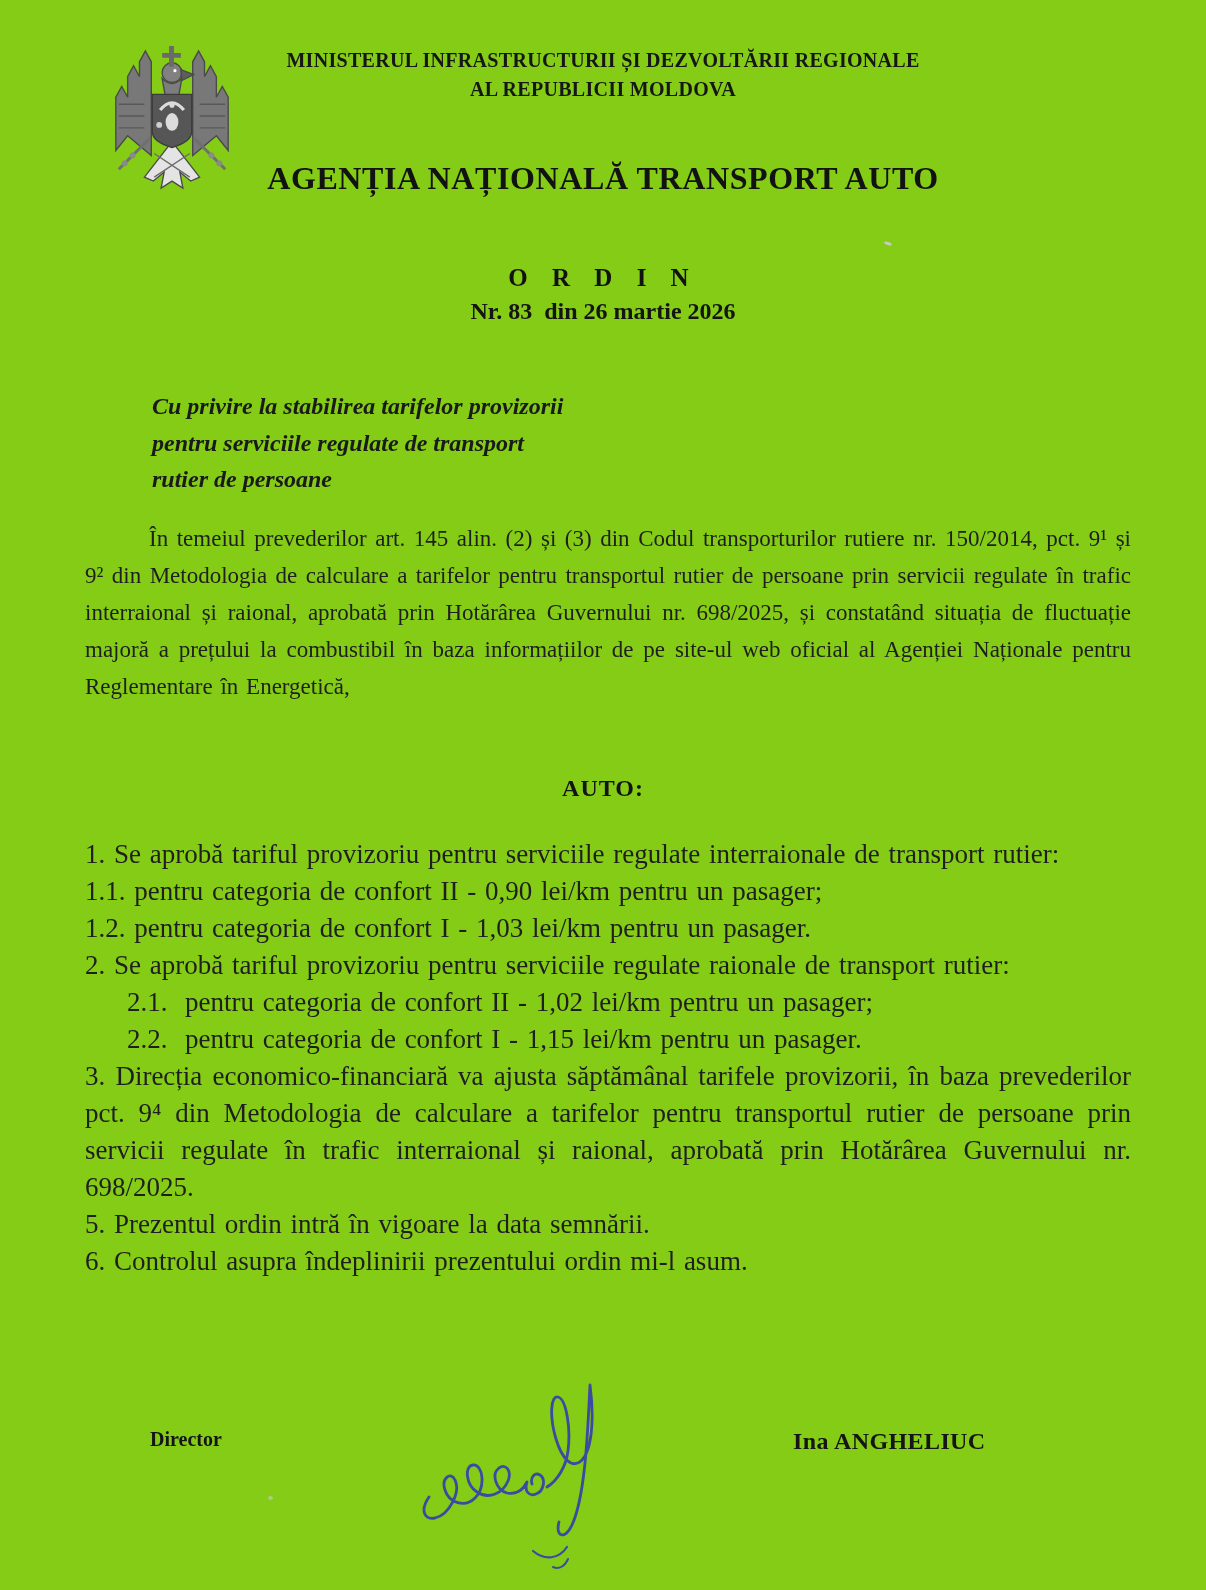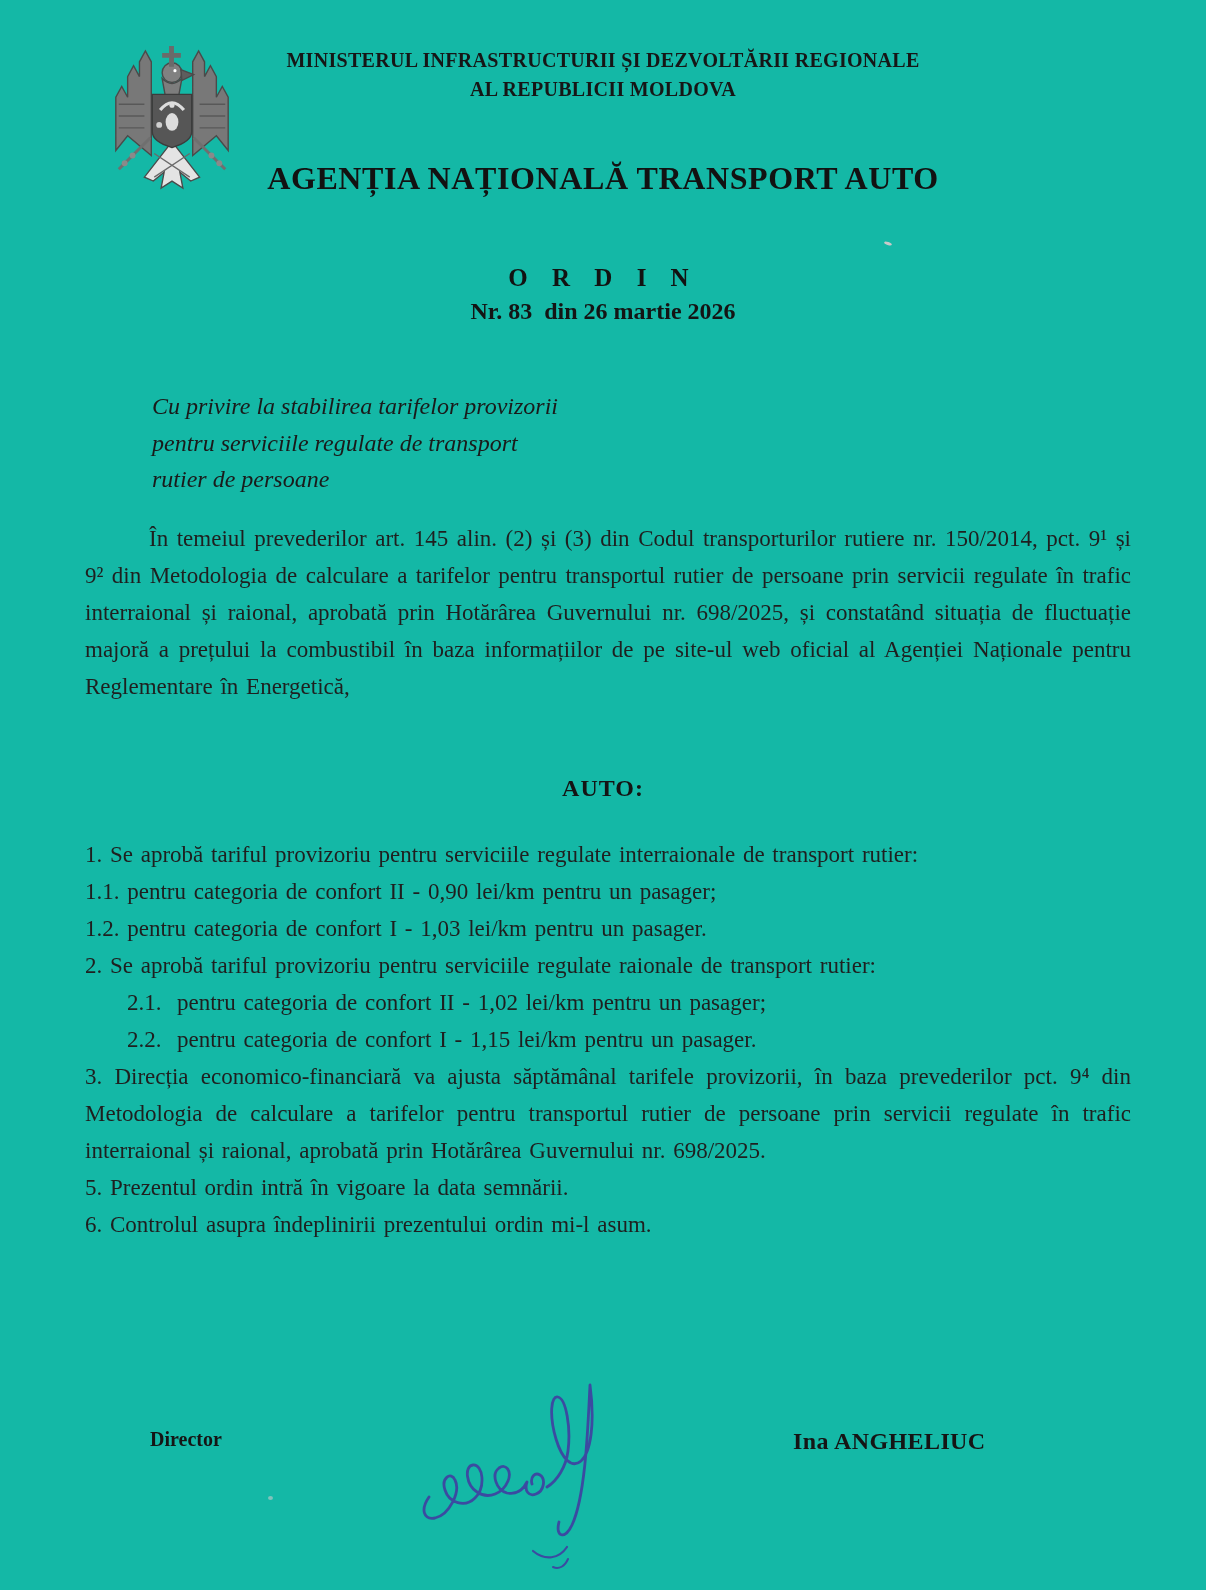--- a/index.html
+++ b/index.html
@@ -1,40 +1,40 @@
 <!DOCTYPE html>
 <html><head>
 <meta charset="utf-8">
 <style>
   html,body{margin:0;padding:0;background:#e9e9e9;}
   .page{
     position:relative;
     width:1206px;height:1590px;
     margin:0 auto;
-    background:#14b8a6;
+    background:#84cc16;
     font-family:"Liberation Serif","DejaVu Serif",serif;
     color:#1f1f1f;
     overflow:hidden;
   }
   .coat{position:absolute;left:103px;top:42px;width:138px;height:150px;}
   .header-block{position:absolute;top:46px;left:0;width:100%;text-align:center;}
   .ministry-line{font-size:20px;font-weight:bold;line-height:29px;letter-spacing:.3px;color:#161616;}
   .agency-line{margin-top:56px;font-size:32px;font-weight:bold;letter-spacing:.6px;color:#121212;}
   .ordin-heading{position:absolute;top:220px;left:0;width:100%;text-align:center;
     font-size:25px;font-weight:bold;letter-spacing:9px;color:#121212;margin-top:44px;}
   .nr-line{position:absolute;top:298px;left:0;width:100%;text-align:center;
     font-size:24px;font-weight:bold;color:#141414;white-space:pre-wrap;}
   .subject-block{position:absolute;top:388px;left:152px;width:560px;
-    font-size:24px;font-weight:normal;font-style:italic;line-height:36.5px;color:#1a1a1a;}
+    font-size:24px;font-weight:bold;font-style:italic;line-height:36.5px;color:#1a1a1a;}
   .preamble{position:absolute;top:520px;left:85px;width:1046px;
     font-size:23px;line-height:37px;text-align:justify;text-indent:64px;word-spacing:2px;}
   .ordon-heading{position:absolute;top:775px;left:0;width:100%;text-align:center;
     font-size:24px;font-weight:bold;letter-spacing:1px;color:#141414;}
   .items{position:absolute;top:836px;left:85px;width:1046px;
-    font-size:23px;line-height:37px;}
+    font-size:27px;line-height:37px;}
   .items p{margin:0;text-align:justify;word-spacing:2px;}
   .items p.ws-pre{white-space:pre-wrap;margin-left:42px;}
   .url{text-decoration:underline;text-underline-offset:4px;}
   .sig-role{position:absolute;top:1428px;left:150px;font-size:20px;font-weight:bold;color:#151515;}
   .sig-name{position:absolute;top:1428px;left:793px;font-size:24px;font-weight:bold;letter-spacing:.4px;color:#151515;}
   .signature-svg{position:absolute;left:405px;top:1345px;width:250px;height:235px;}
   .scan-artifact{position:absolute;background:#c9c9c9;border-radius:50%;}
   .artifact-1{left:884px;top:242px;width:8px;height:3px;transform:rotate(20deg);}
   .artifact-2{left:268px;top:1496px;width:5px;height:4px;opacity:.6;}
 </style>

